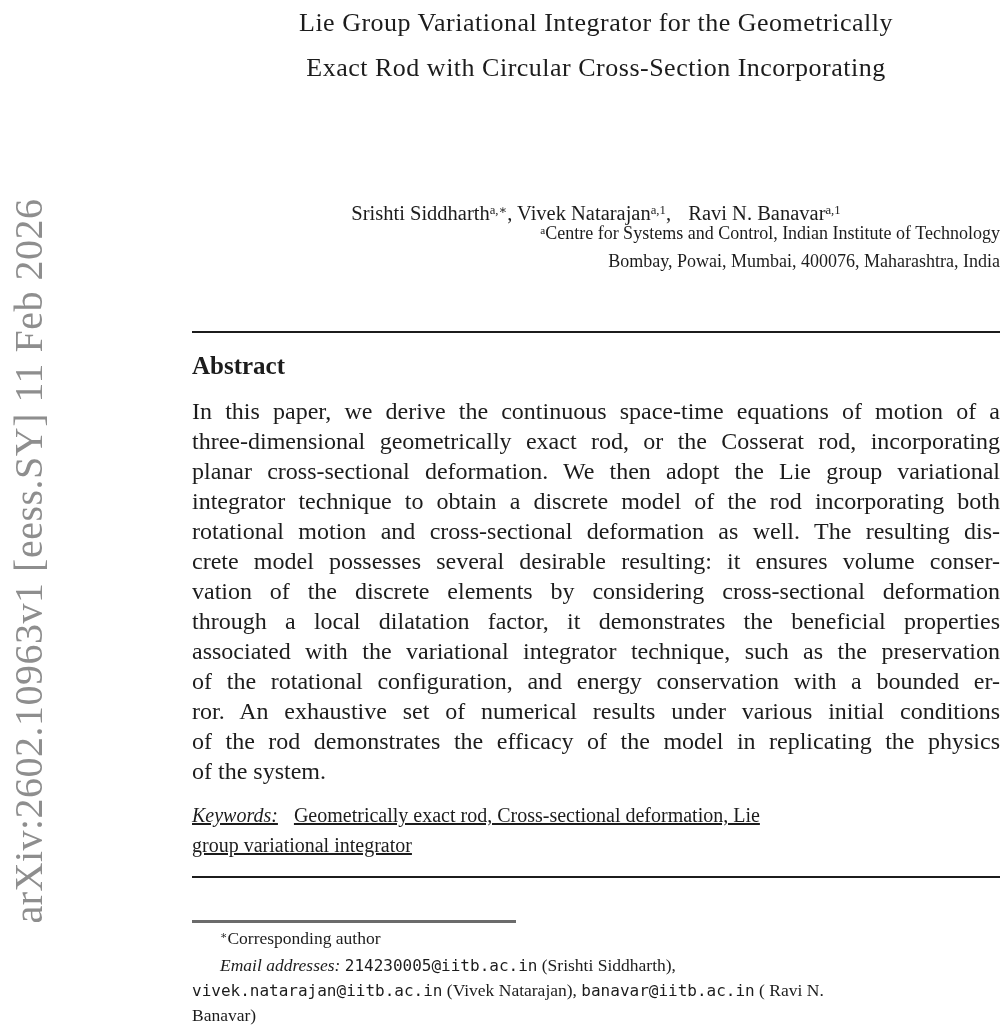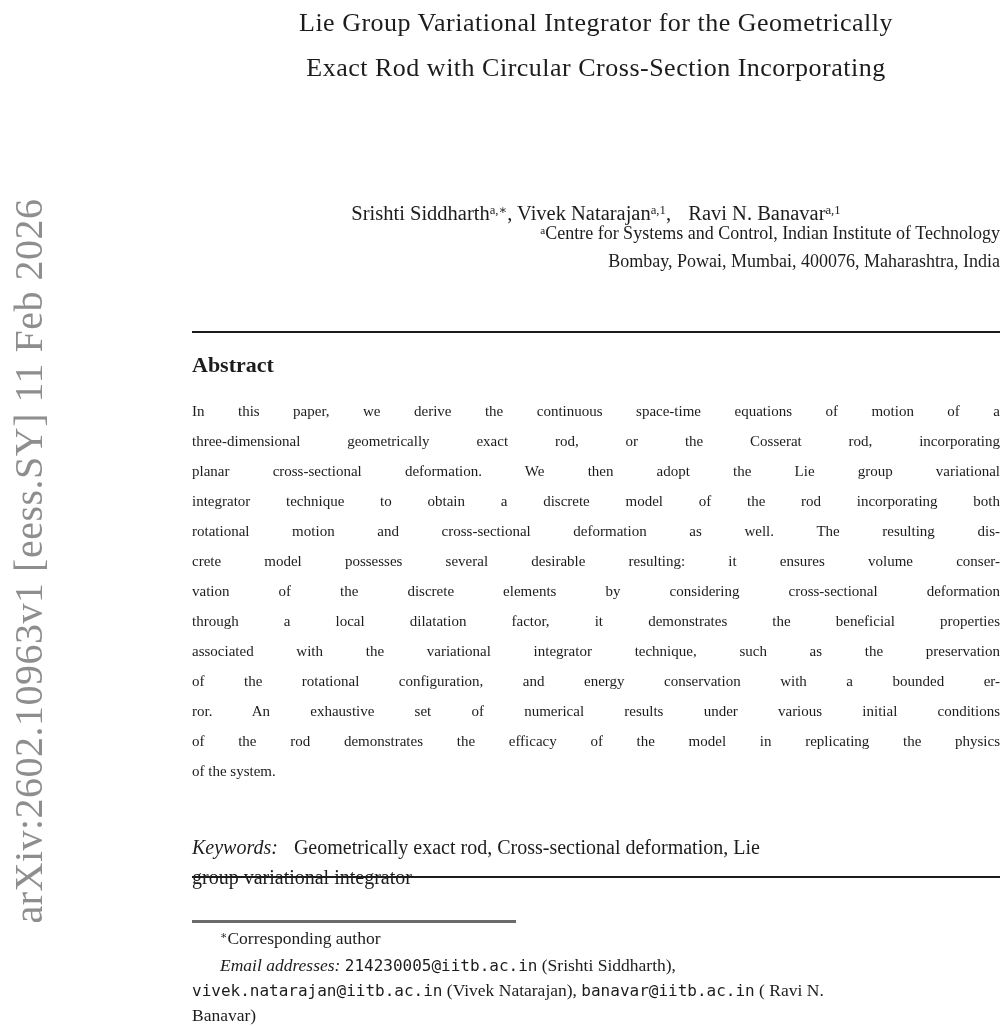--- a/index.html
+++ b/index.html
@@ -69,40 +69,41 @@
   .fn-rule {
     position: absolute;
     left: 192px;
     top: 920px;
     width: 324px;
     height: 3px;
     background: #6b6b6b;
   }
   .abs-head {
     top: 352px;
-    font-size: 22px;
+    font-size: 25px;
     font-weight: bold;
   }
   .abs-body {
     top: 396px;
-    font-size: 15px;
+    font-size: 24px;
     line-height: 30px;
   }
   .abs-line {
     text-align: justify;
     text-align-last: justify;
     white-space: nowrap;
   }
   .abs-line.last {
     text-align-last: left;
   }
   .keywords {
-    top: 832px;
+    top: 800px;
     font-size: 20px;
     line-height: 30px;
+    text-decoration: underline;
   }
   .kw-label {
     font-style: italic;
     margin-right: 16px;
   }
   .fn {
     top: 926px;
     font-size: 17.5px;
     line-height: 25px;
   }

